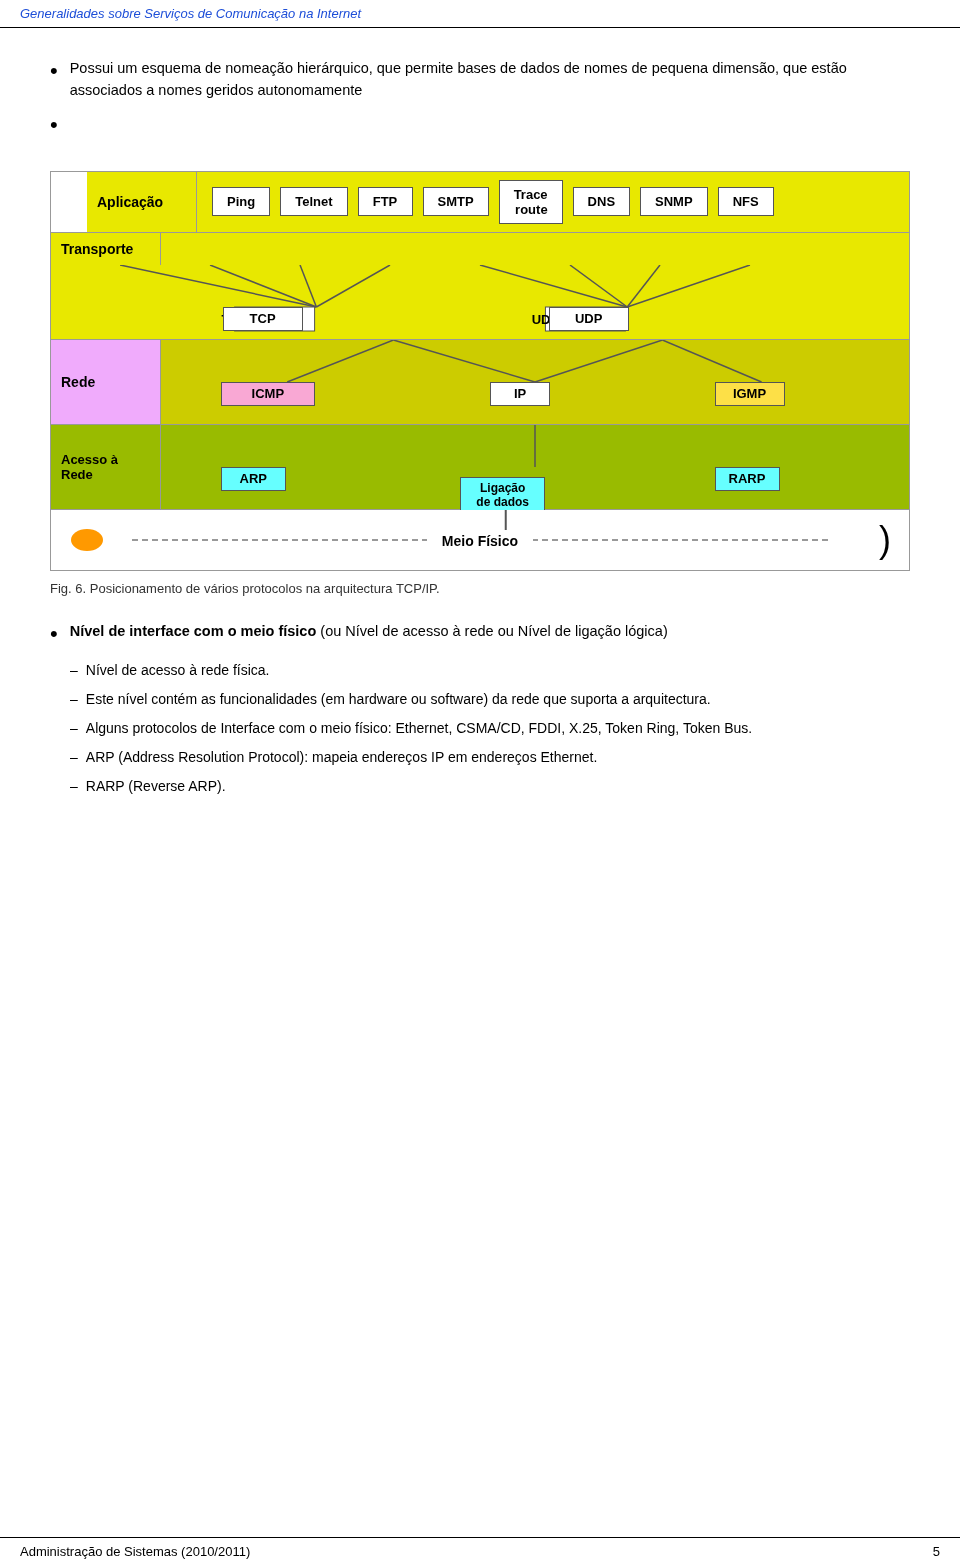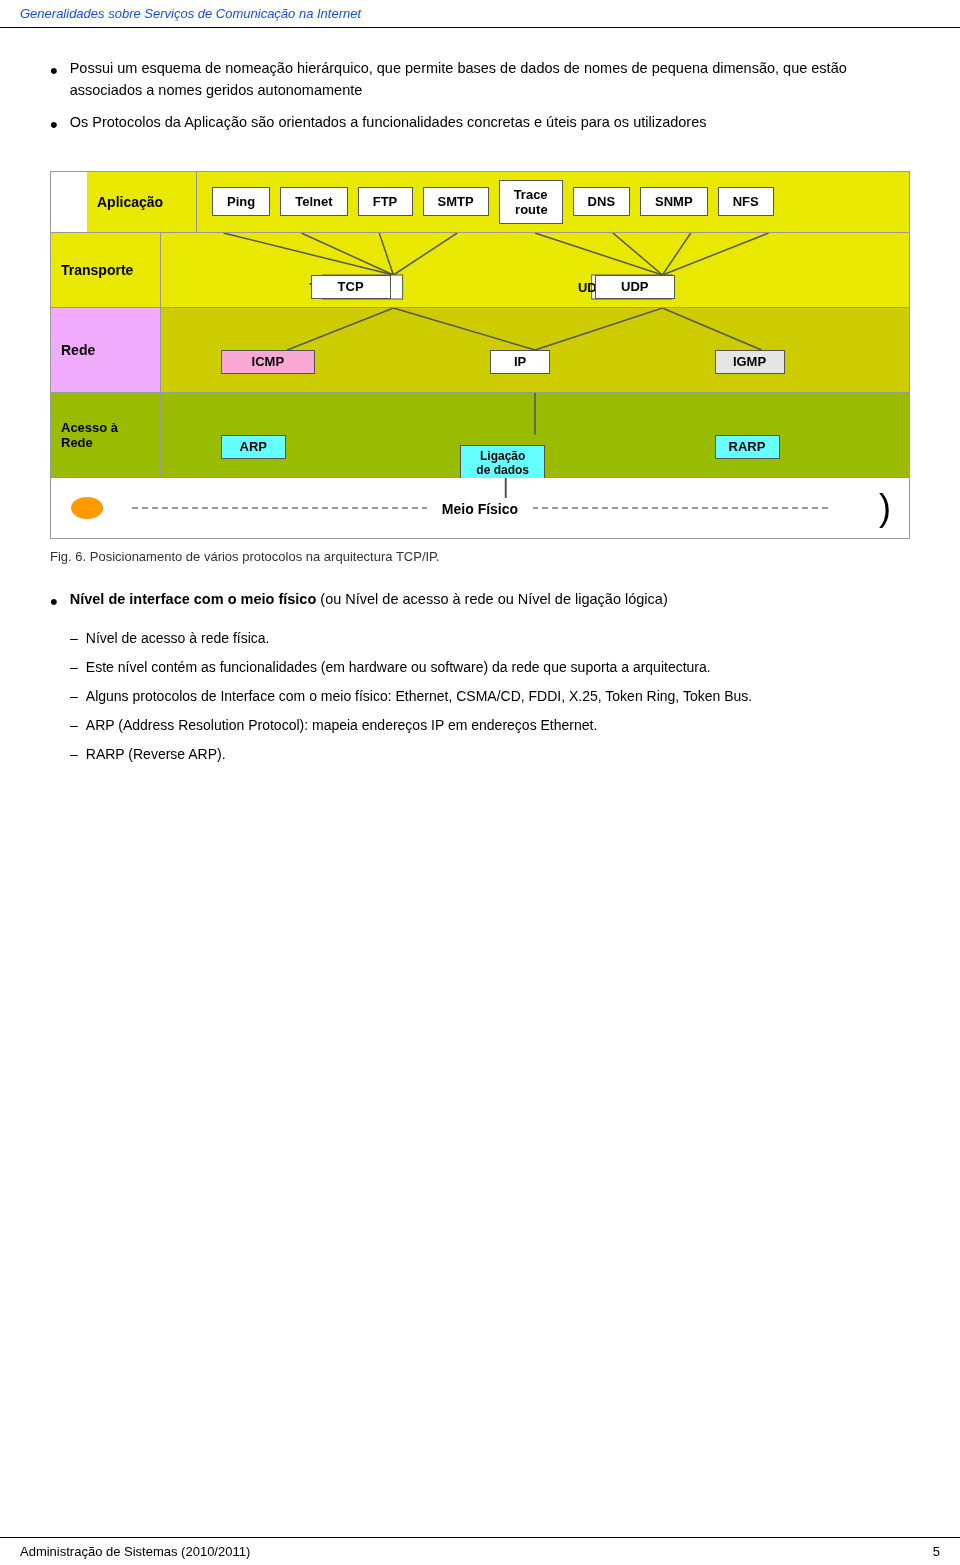--- a/index.html
+++ b/index.html
@@ -152,21 +152,20 @@
 
 <div class="content">
 
   <div class="bullet-section">
     <div class="bullet-item">
       <span class="bullet-dot">•</span>
       <span>Possui um esquema de nomeação hierárquico, que permite bases de dados de nomes de pequena dimensão, que estão associados a nomes geridos autonomamente</span>
     </div>
     <div class="bullet-item">
       <span class="bullet-dot">•</span>
-      <span>Os Protocolos da Aplicação são orientados a funcionalidades concretas e úteis para os utilizadores</span>
     </div>
   </div>
 
   <div class="diagram-container">
 
     <div class="layer layer-aplicacao">
       <div class="layer-label">
         <span>Aplicação</span>
       </div>
       <div class="layer-content">
@@ -174,21 +173,21 @@
         <div class="protocol-box">Telnet</div>
         <div class="protocol-box">FTP</div>
         <div class="protocol-box">SMTP</div>
         <div class="protocol-box protocol-box-trace">Trace<br>route</div>
         <div class="protocol-box">DNS</div>
         <div class="protocol-box">SNMP</div>
         <div class="protocol-box">NFS</div>
       </div>
     </div>
 
-    <div style="background:#e8e800; border-bottom:1px solid #999; display:flex; align-items:stretch;">
+    <div style="background:#e8e800; border-bottom:1px solid #999; display:flex; align-items:stretch;flex-direction:column;">
       <div class="layer-label" style="background:#e8e800;">
         <span>Transporte</span>
       </div>
       <div style="flex:1; background:#e8e800; padding:0 20px; position:relative; min-height:70px;">
         <svg width="100%" height="70">
 
           <line x1="6%" y1="0" x2="30%" y2="42" stroke="#555" stroke-width="1.5"></line>
           <line x1="17%" y1="0" x2="30%" y2="42" stroke="#555" stroke-width="1.5"></line>
           <line x1="28%" y1="0" x2="30%" y2="42" stroke="#555" stroke-width="1.5"></line>
           <line x1="39%" y1="0" x2="30%" y2="42" stroke="#555" stroke-width="1.5"></line>
@@ -217,21 +216,21 @@
       <div style="flex:1; background:#cccc00; padding:0 20px; position:relative; min-height:80px;">
         <svg width="100%" height="80">
 
           <line x1="30%" y1="0" x2="15%" y2="42" stroke="#555" stroke-width="1.5"></line>
           <line x1="30%" y1="0" x2="50%" y2="42" stroke="#555" stroke-width="1.5"></line>
           <line x1="68%" y1="0" x2="50%" y2="42" stroke="#555" stroke-width="1.5"></line>
           <line x1="68%" y1="0" x2="82%" y2="42" stroke="#555" stroke-width="1.5"></line>
         </svg>
         <div style="position:absolute; top:42px; left:8%; width:94px; height:24px; background:#f9a8d4; border:1px solid #555; display:flex; align-items:center; justify-content:center; font-size:13px; font-weight:bold;">ICMP</div>
         <div style="position:absolute; top:42px; left:44%; width:60px; height:24px; background:white; border:1px solid #555; display:flex; align-items:center; justify-content:center; font-size:13px; font-weight:bold;">IP</div>
-        <div style="position:absolute; top:42px; left:74%; width:70px; height:24px; background:#e5e5e5; border:1px solid #555; display:flex; align-items:center; justify-content:center; font-size:13px; font-weight:bold;">IGMP</div>
+        <div style="position:absolute; top:42px; left:74%; width:70px; height:24px; background:#fde047; border:1px solid #555; display:flex; align-items:center; justify-content:center; font-size:13px; font-weight:bold;">IGMP</div>
       </div>
     </div>
 
     <div style="background:#99bb00; border-bottom:1px solid #999; display:flex; align-items:stretch;">
       <div class="layer-label" style="background:#99bb00; font-size:13px;">
         <span>Acesso à Rede</span>
       </div>
       <div style="flex:1; background:#99bb00; padding:0 20px; position:relative; min-height:80px;">
         <svg width="100%" height="80">
 

